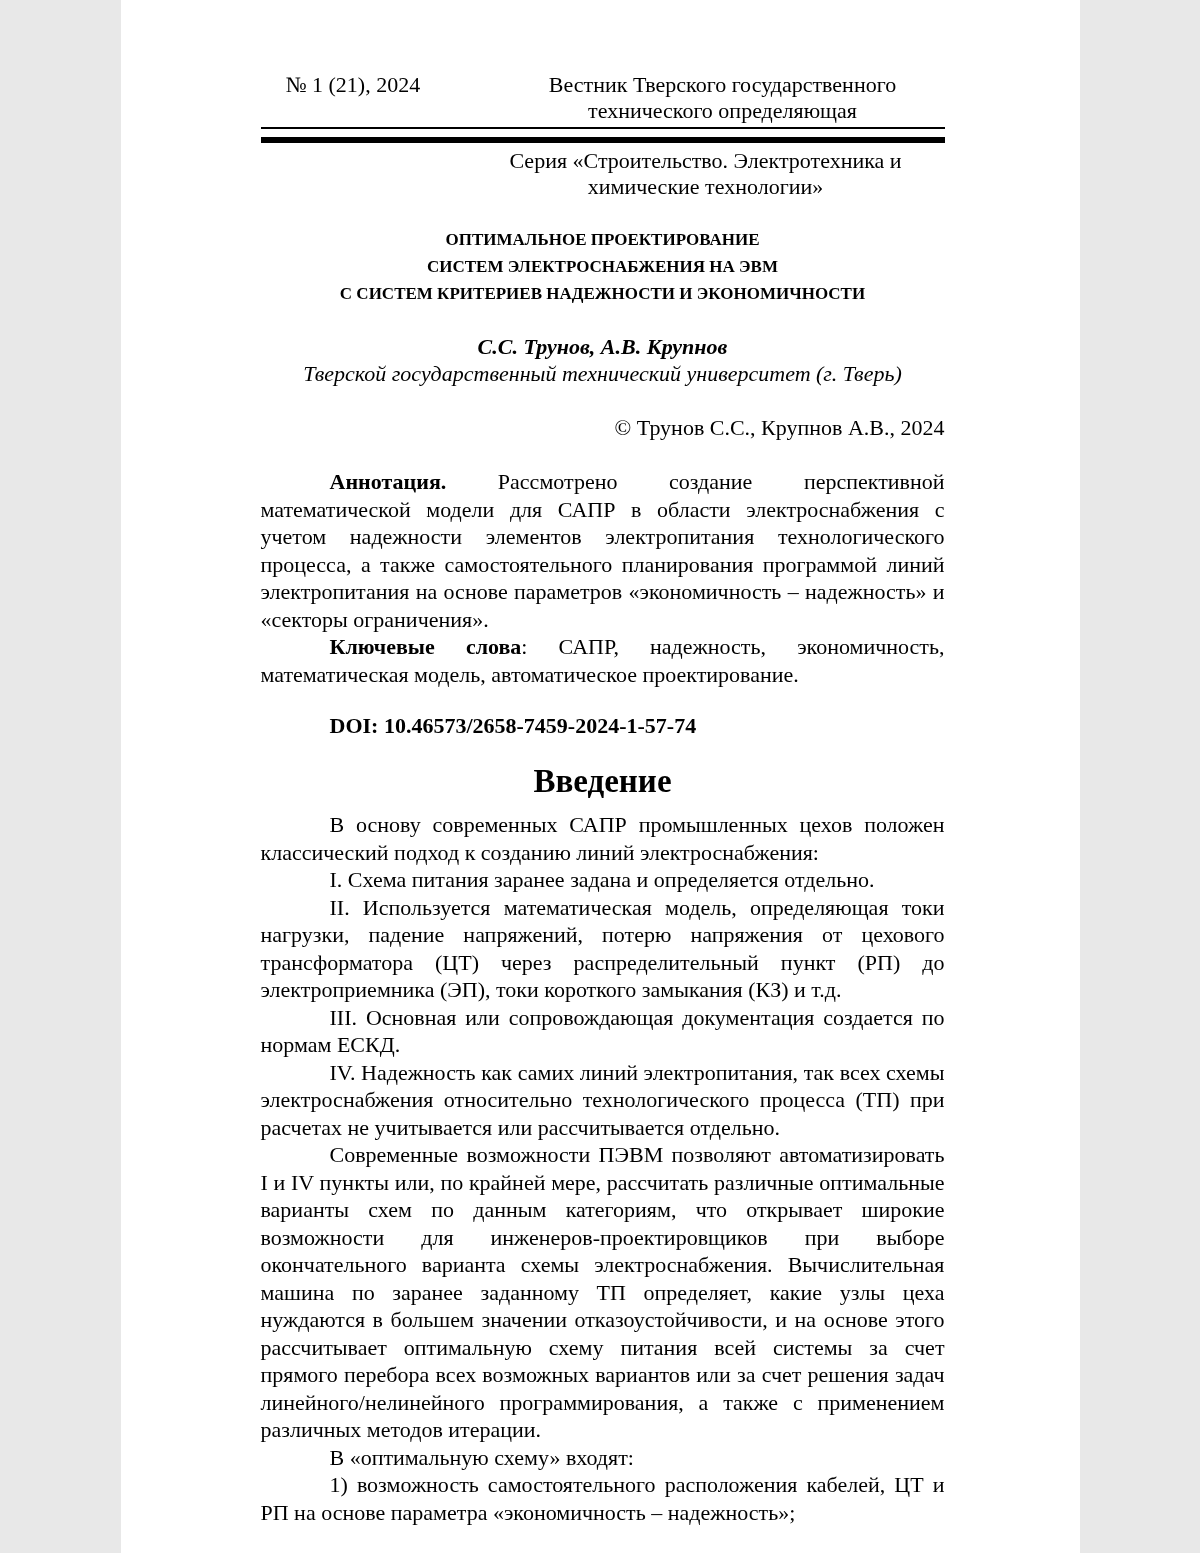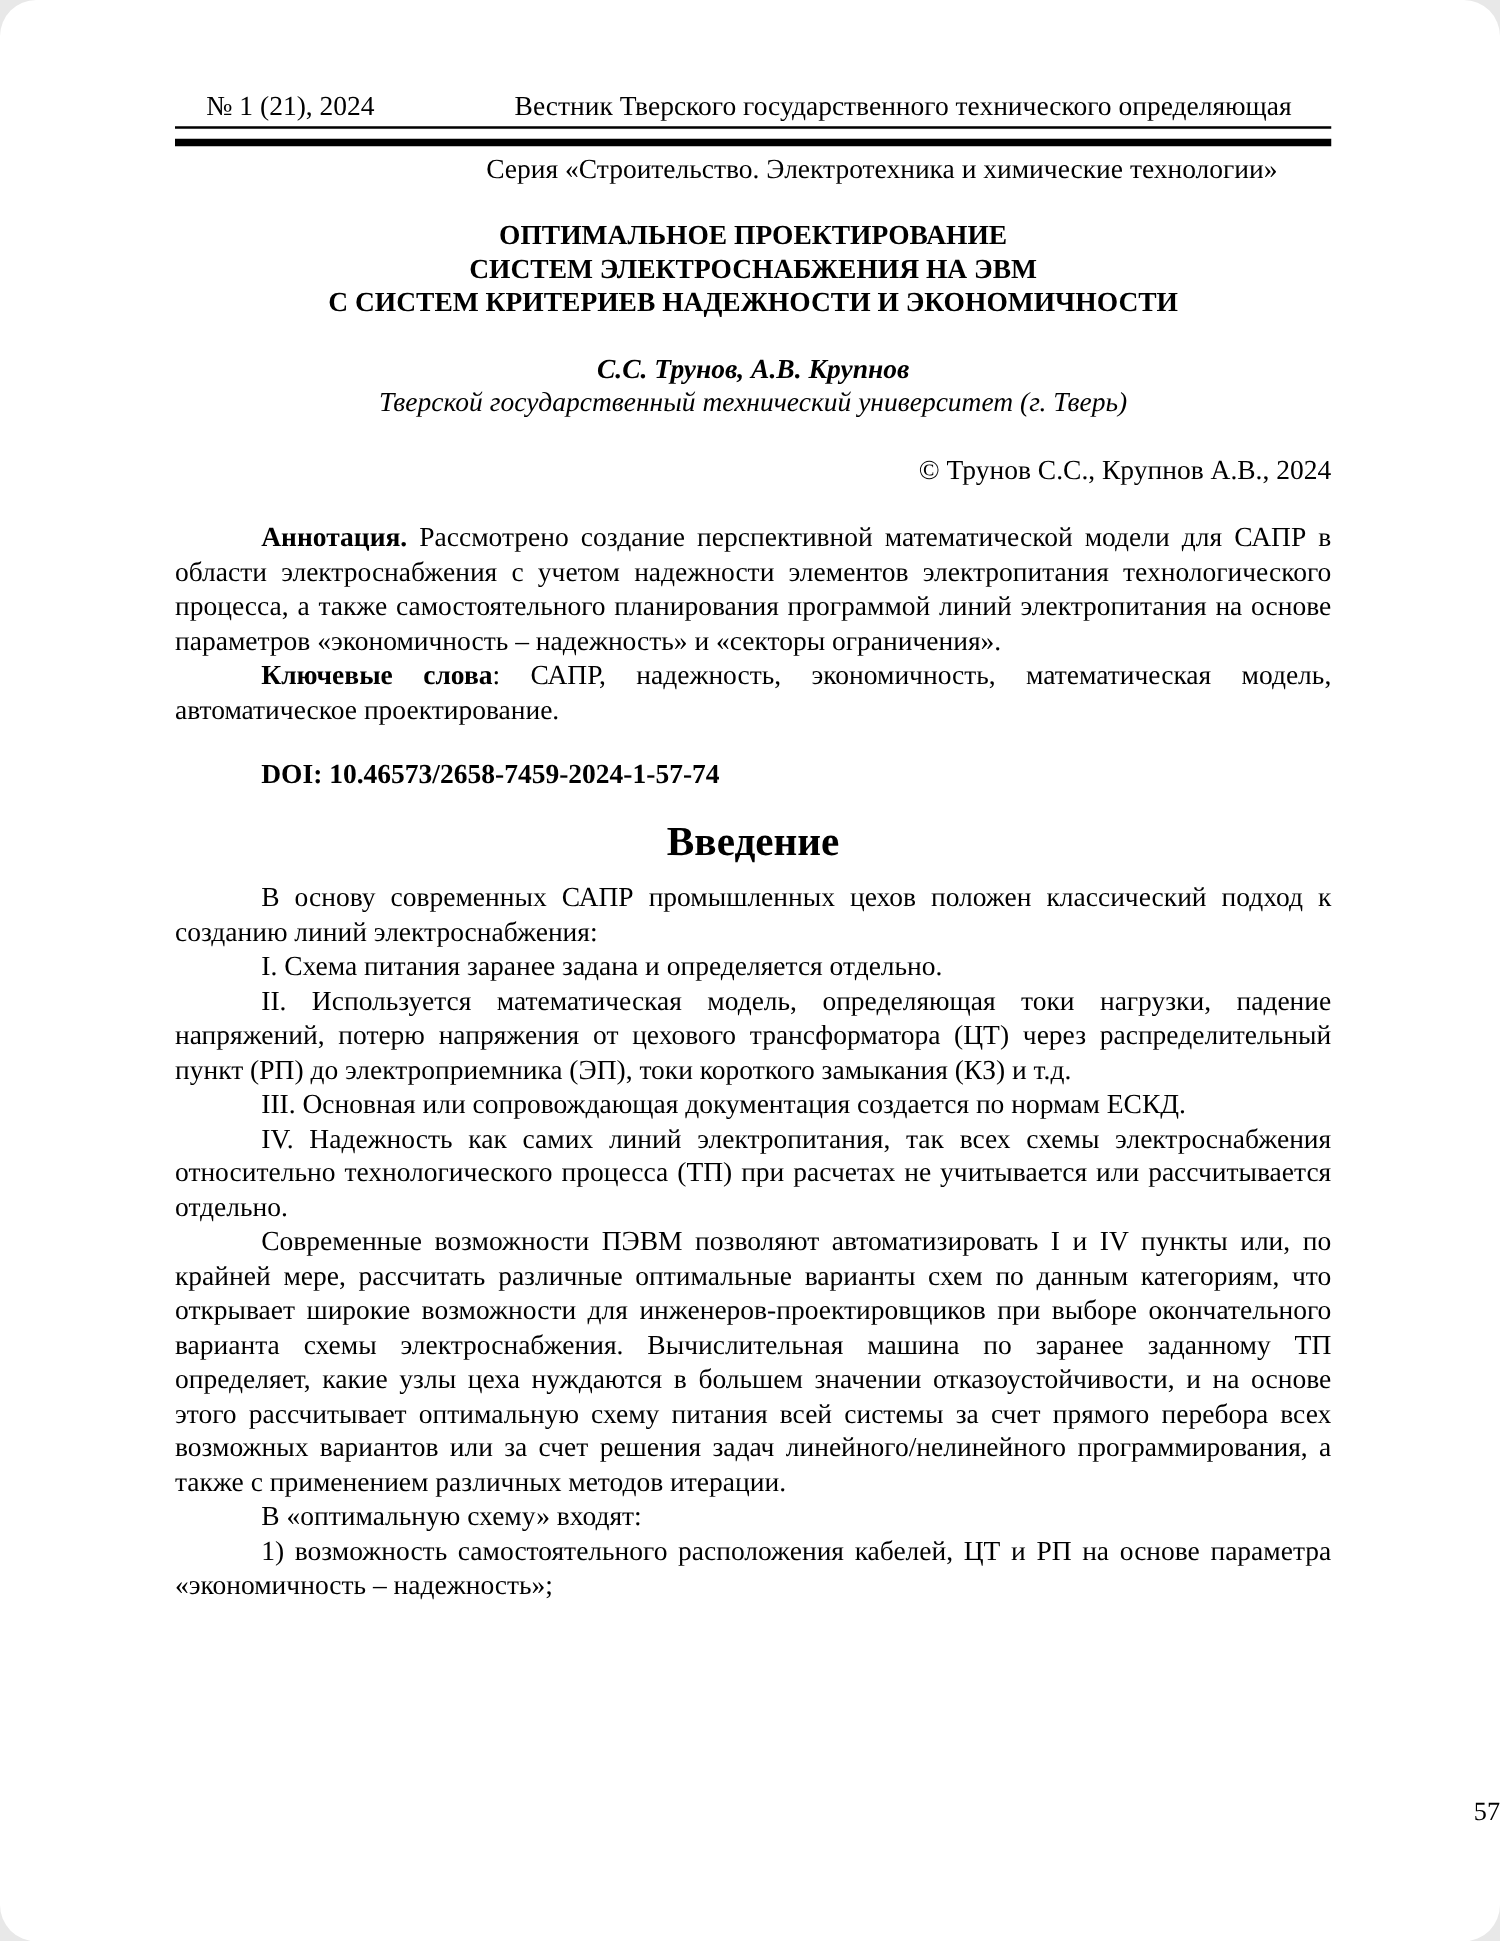--- a/index.html
+++ b/index.html
@@ -1,48 +1,47 @@
 <!DOCTYPE html>
 <html lang="ru"><head>
 <meta charset="utf-8">
 <style>
   html, body { margin: 0; padding: 0; background: #e8e8e8; }
   .page {
     position: relative;
-    width: 1200px;
+    width: 959px;
     height: 1553px;
     margin: 0 auto;
     background: #ffffff;
     color: #000000;
     font-family: "Liberation Serif", "DejaVu Serif", serif;
     font-size: 22px;
     box-sizing: border-box;
     padding: 72px 135px 0 140px;
     overflow: hidden;
-    border-radius: 29px;
   }
 
   
   .head-row {
     display: flex;
     align-items: baseline;
     line-height: 26px;
     border-bottom: 2px solid #000;
     padding-bottom: 3px;
   }
   .head-left { flex: none; width: 240px; padding-left: 25px; box-sizing: border-box; }
   .head-right { flex: 1; text-align: center; }
   .thick-rule { height: 6px; background: #000; margin-top: 8px; }
   .series-row { display: flex; margin-top: 5px; line-height: 26px; gap: 16px; }
   .series-spacer { flex: none; width: 190px; }
   .series-text { flex: 1; text-align: center; }
 
   
   .udc { margin: 14px 0 0 0; font-weight: bold; line-height: 27px; }
-  .title { margin: 26px 0 0 0; font-size: 22px; font-weight: bold; text-align: center; line-height: 27px; }
+  .title { margin: 26px 0 0 0; font-size: 17px; font-weight: bold; text-align: center; line-height: 27px; }
   .title-line { display: block; }
   .byline { margin-top: 26px; text-align: center; line-height: 27px; }
   .authors { font-weight: bold; font-style: italic; }
   .affiliation { font-style: italic; }
   .copyright { margin: 27px 0 12px 0; text-align: right; line-height: 27px; }
 
   
   .para {
     margin: 0;
     text-align: justify;

